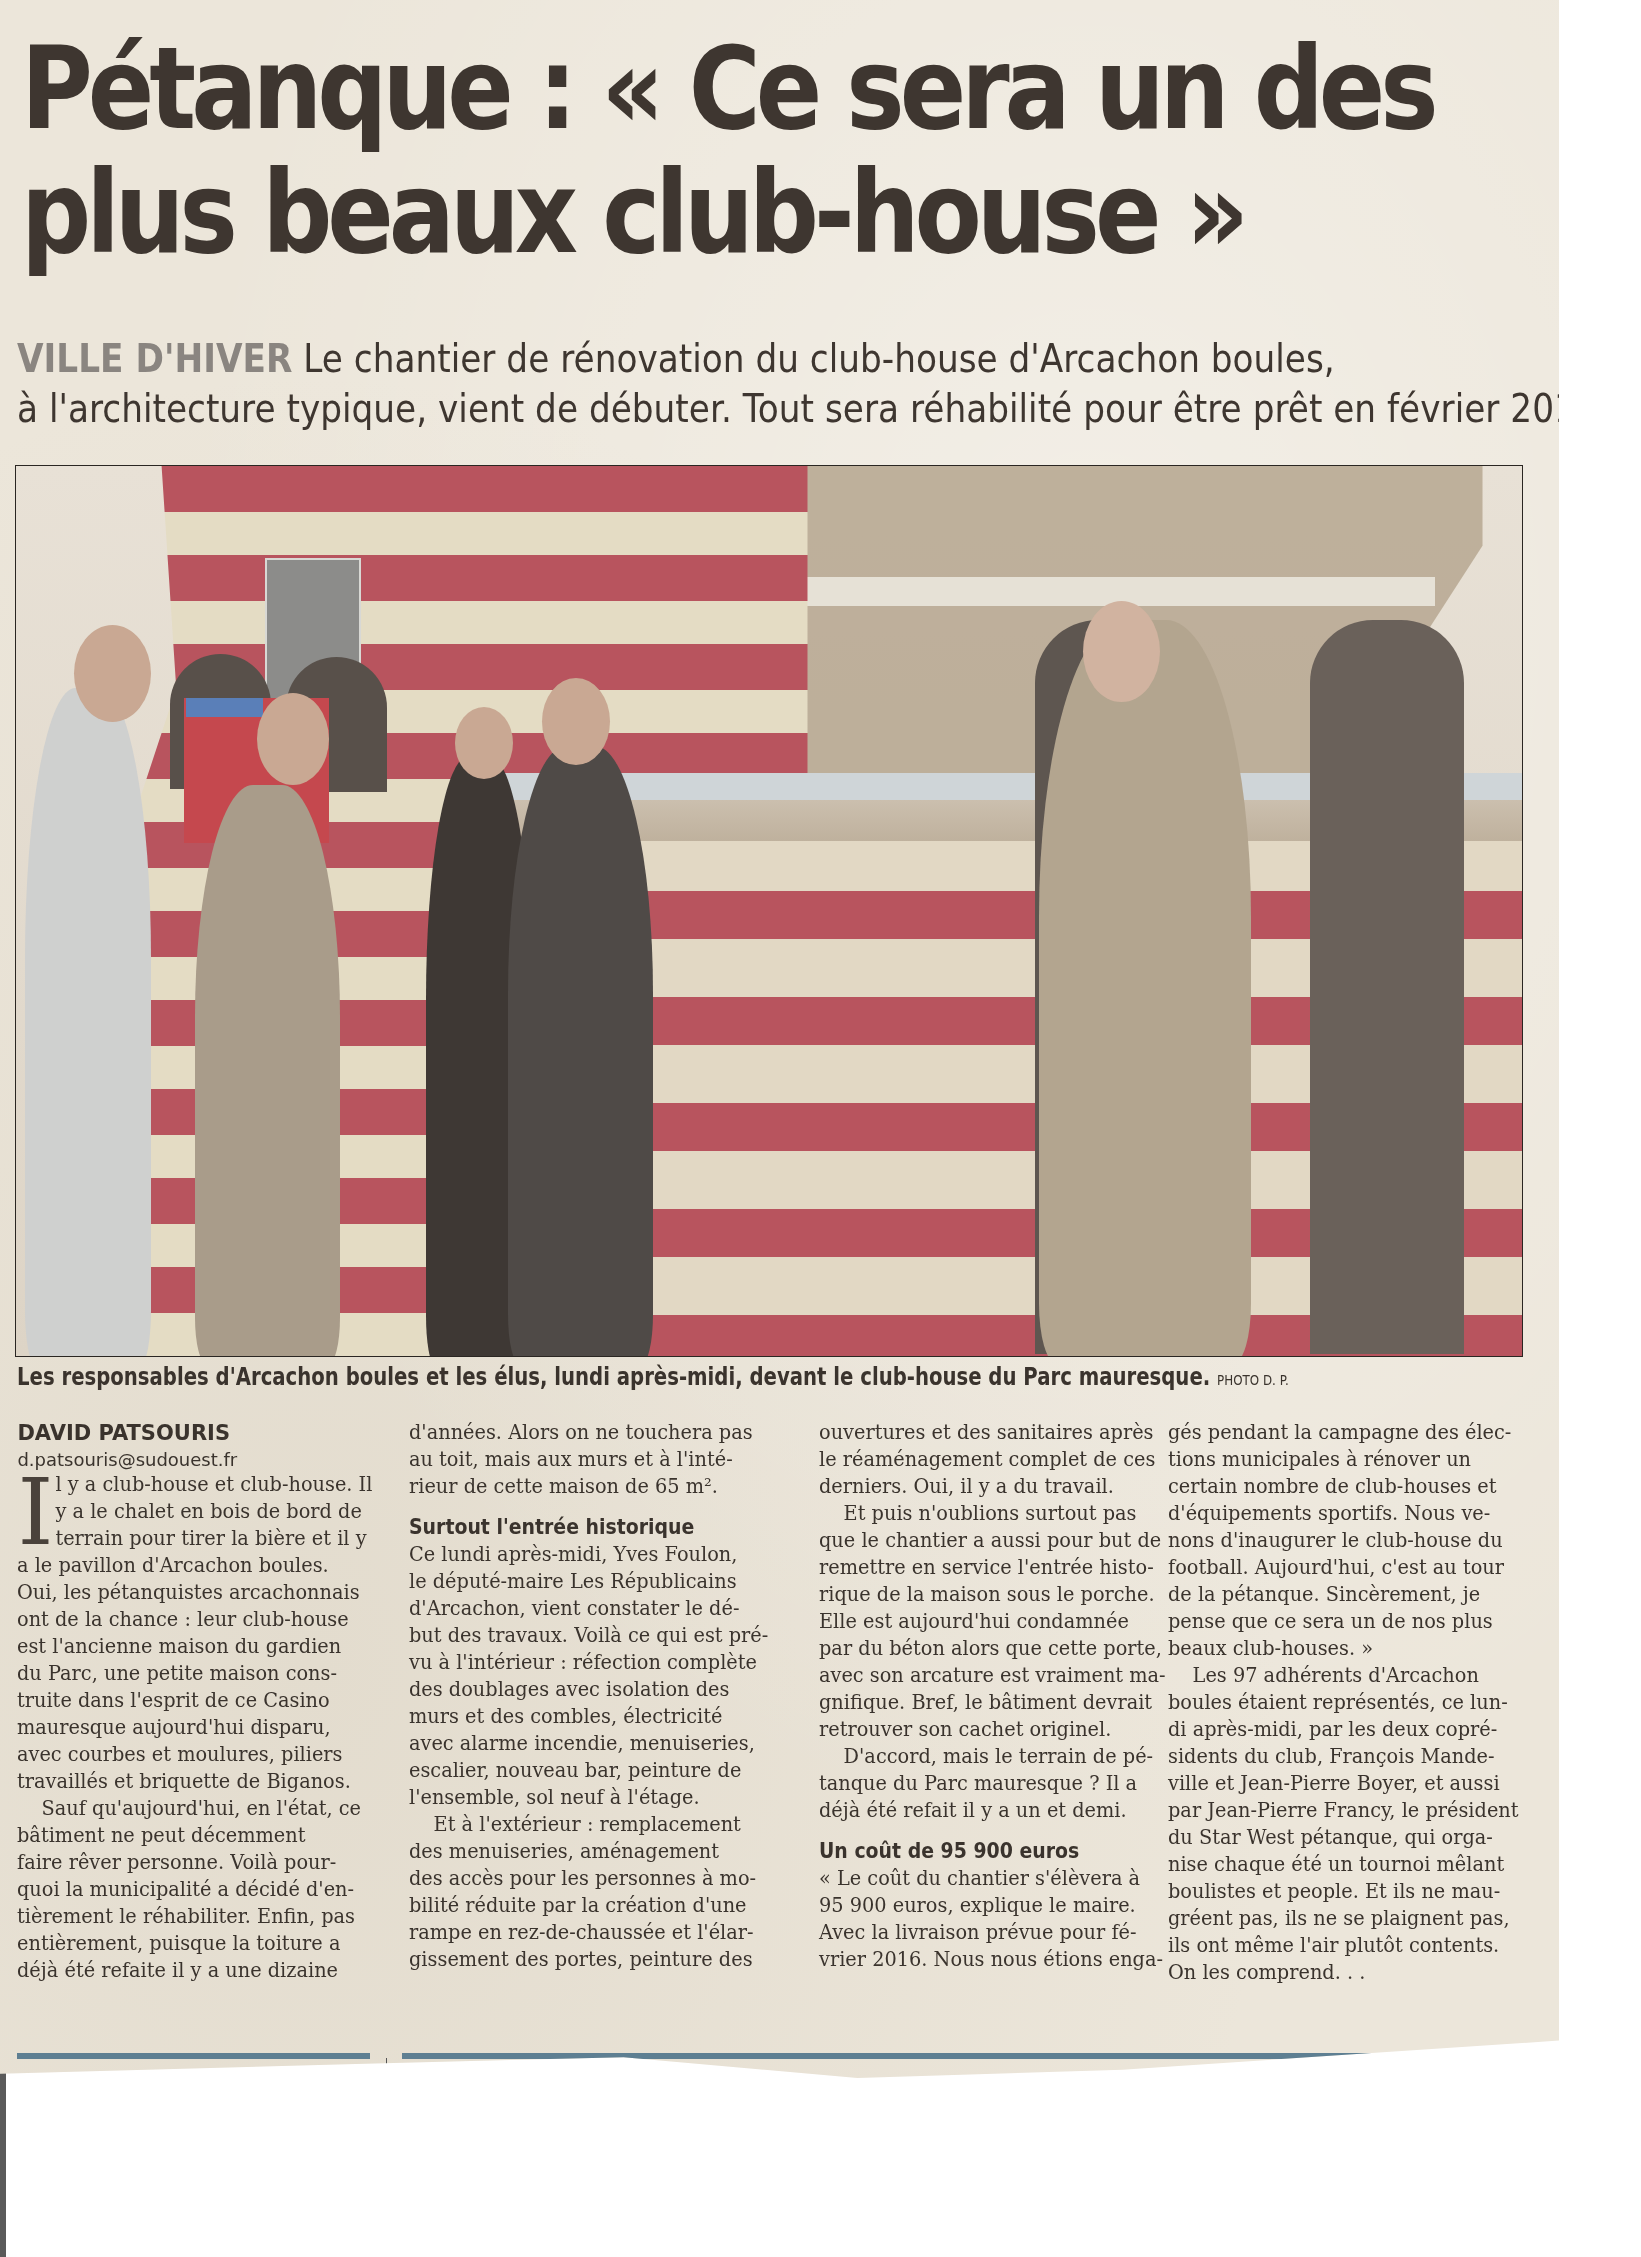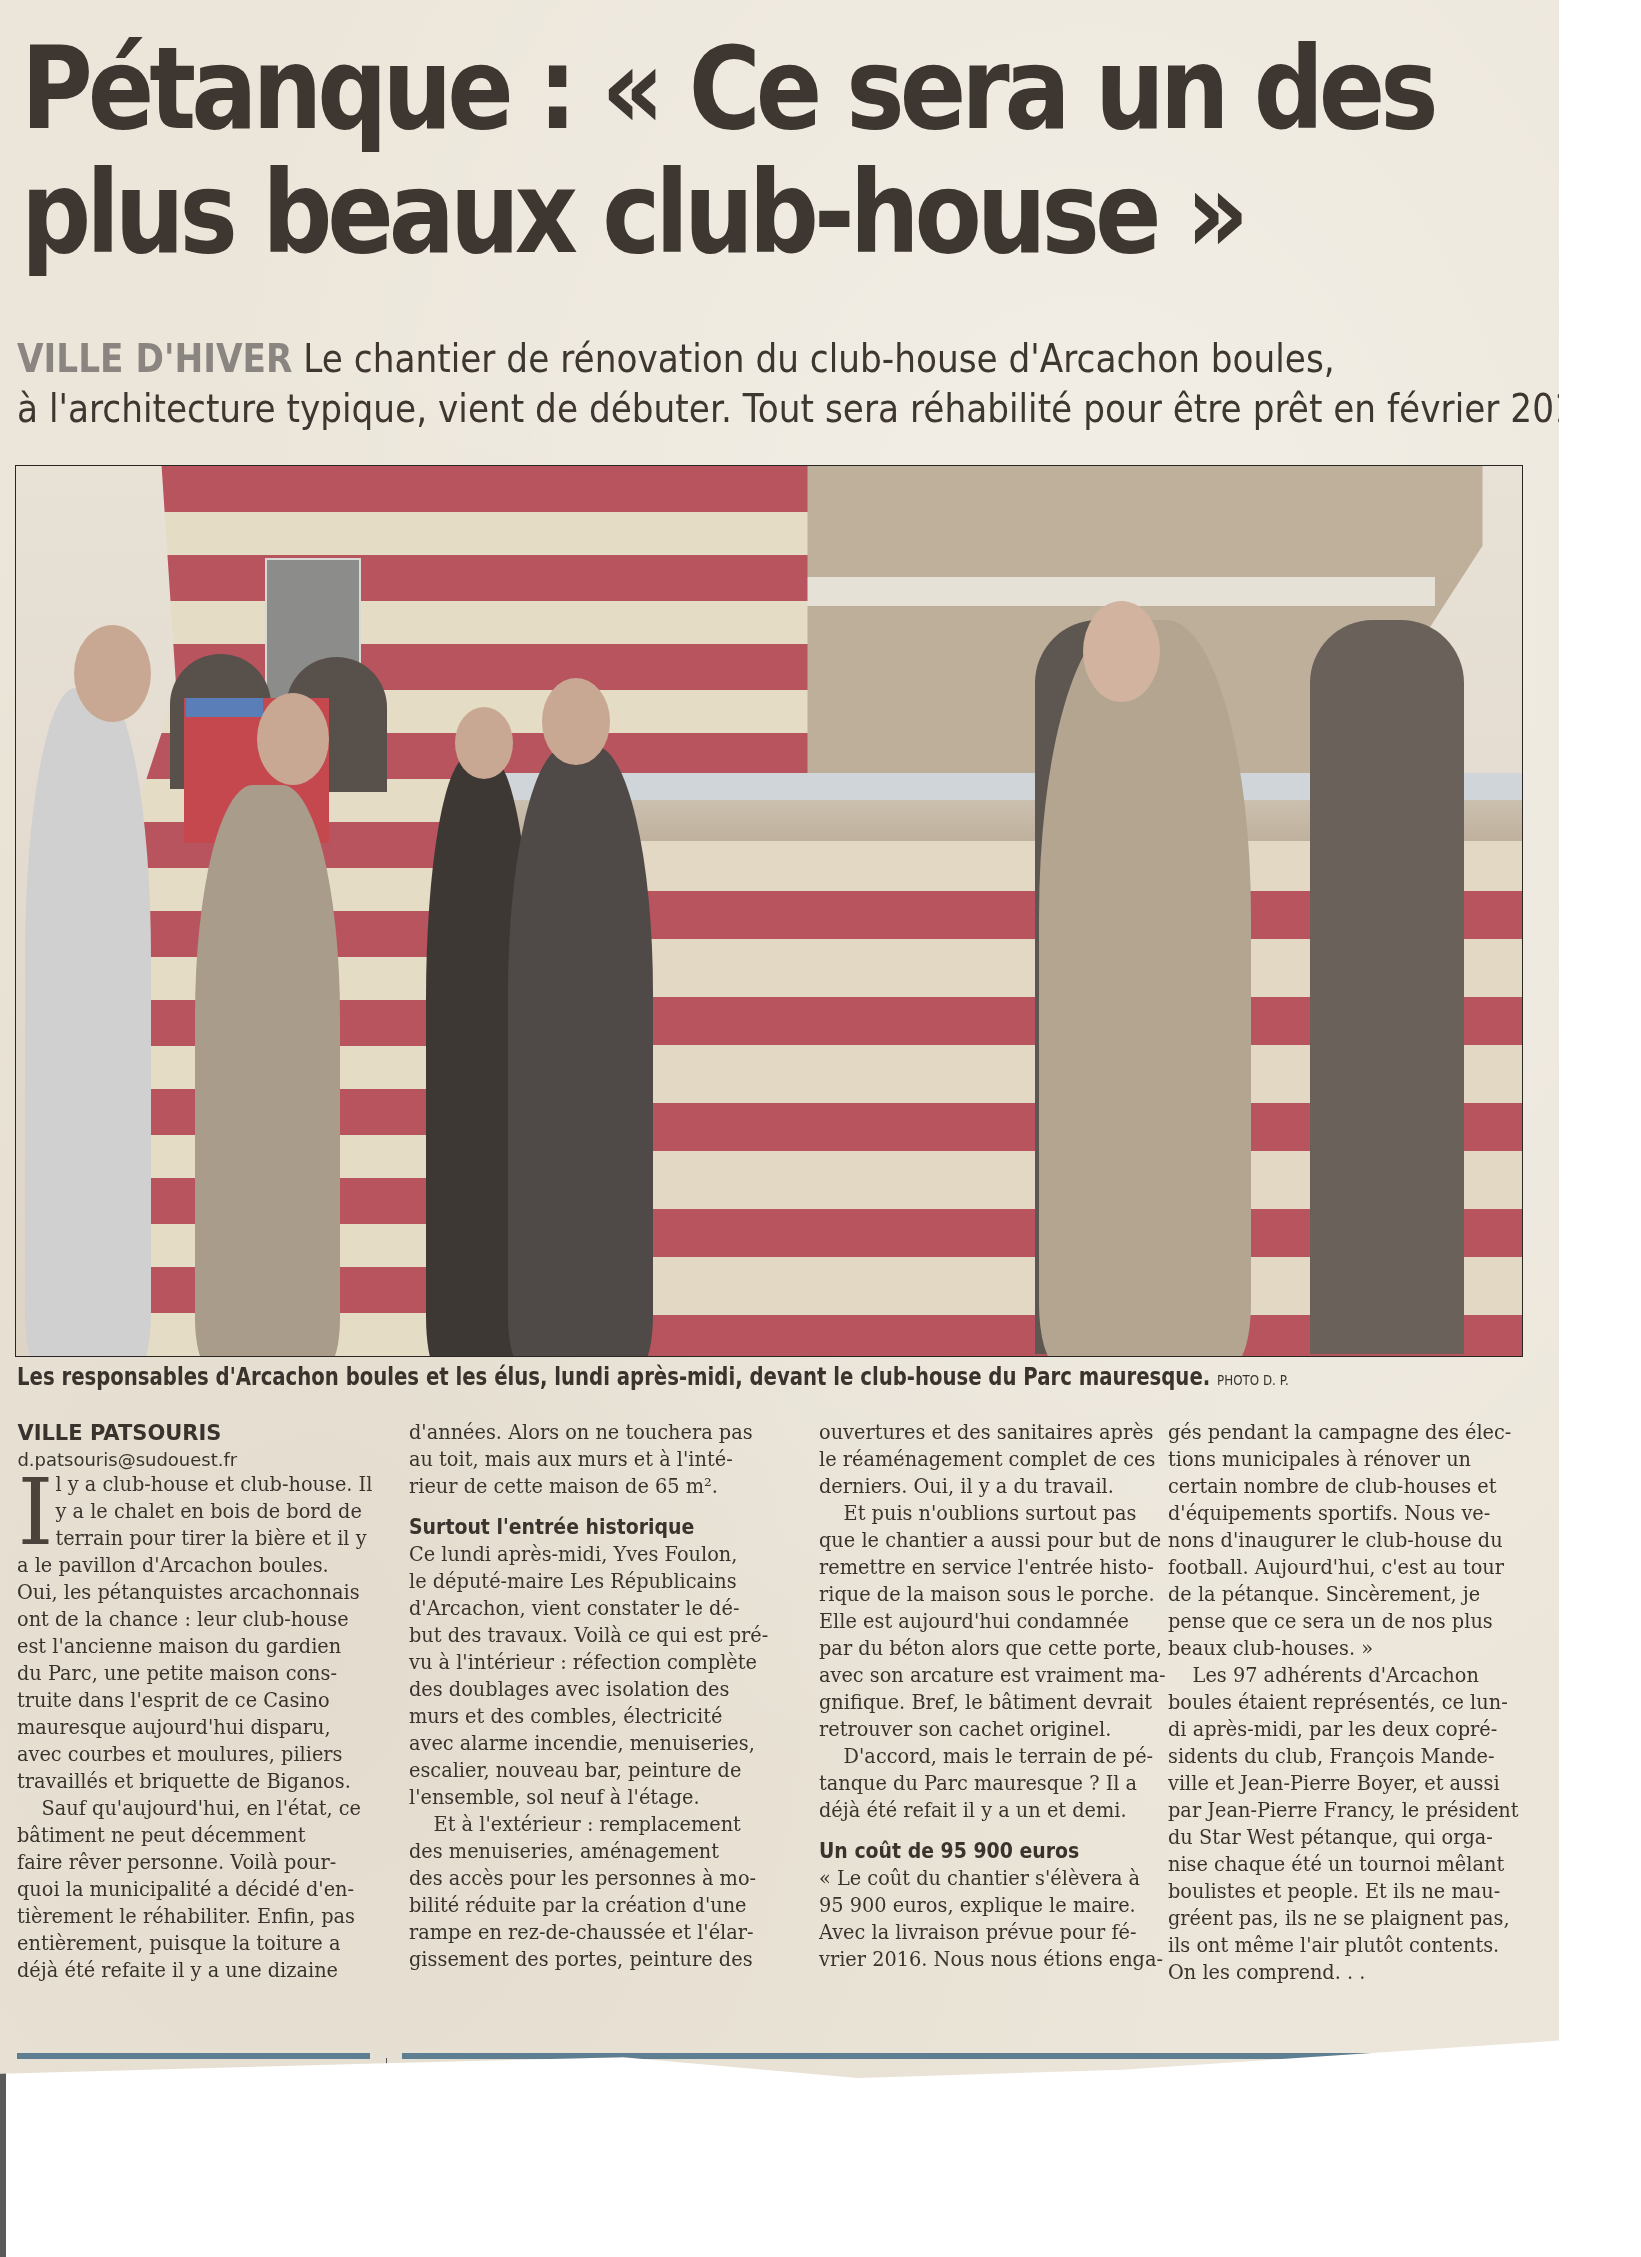--- a/index.html
+++ b/index.html
@@ -133,21 +133,21 @@
     <div class="head" style="left:526px;top:212px;width:68px;height:87px;"></div>
     <div class="person" style="left:1023px;top:154px;width:212px;height:743px;background:#b3a58f;"></div>
     <div class="head" style="left:1067px;top:135px;width:77px;height:101px;background:#d1b3a0;"></div>
   </div>
 
   <div class="caption">
     <span>Les responsables d'Arcachon boules et les élus, lundi après-midi, devant le club-house du Parc mauresque. </span><span class="credit">PHOTO D. P.</span>
   </div>
 
   <div class="col c1">
-    <span class="byline-name">VILLE PATSOURIS</span>
+    <span class="byline-name">DAVID PATSOURIS</span>
     <span class="byline-email">d.patsouris@sudouest.fr</span>
     <span class="dropcap">I</span>
     <span class="line">l y a club-house et club-house. Il</span>
     <span class="line">y a le chalet en bois de bord de</span>
     <span class="line">terrain pour tirer la bière et il y</span>
     <span class="line">a le pavillon d'Arcachon boules.</span>
     <span class="line">Oui, les pétanquistes arcachonnais</span>
     <span class="line">ont de la chance : leur club-house</span>
     <span class="line">est l'ancienne maison du gardien</span>
     <span class="line">du Parc, une petite maison cons-</span>

